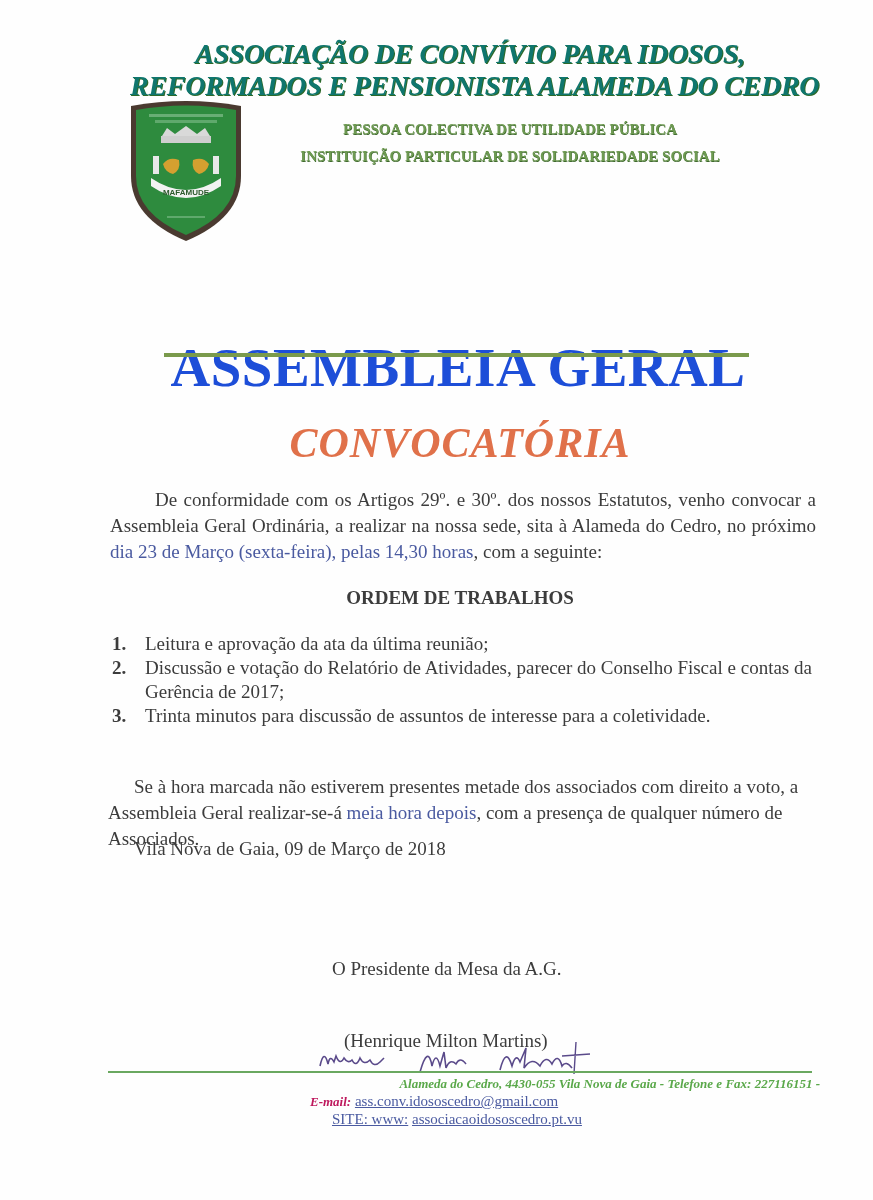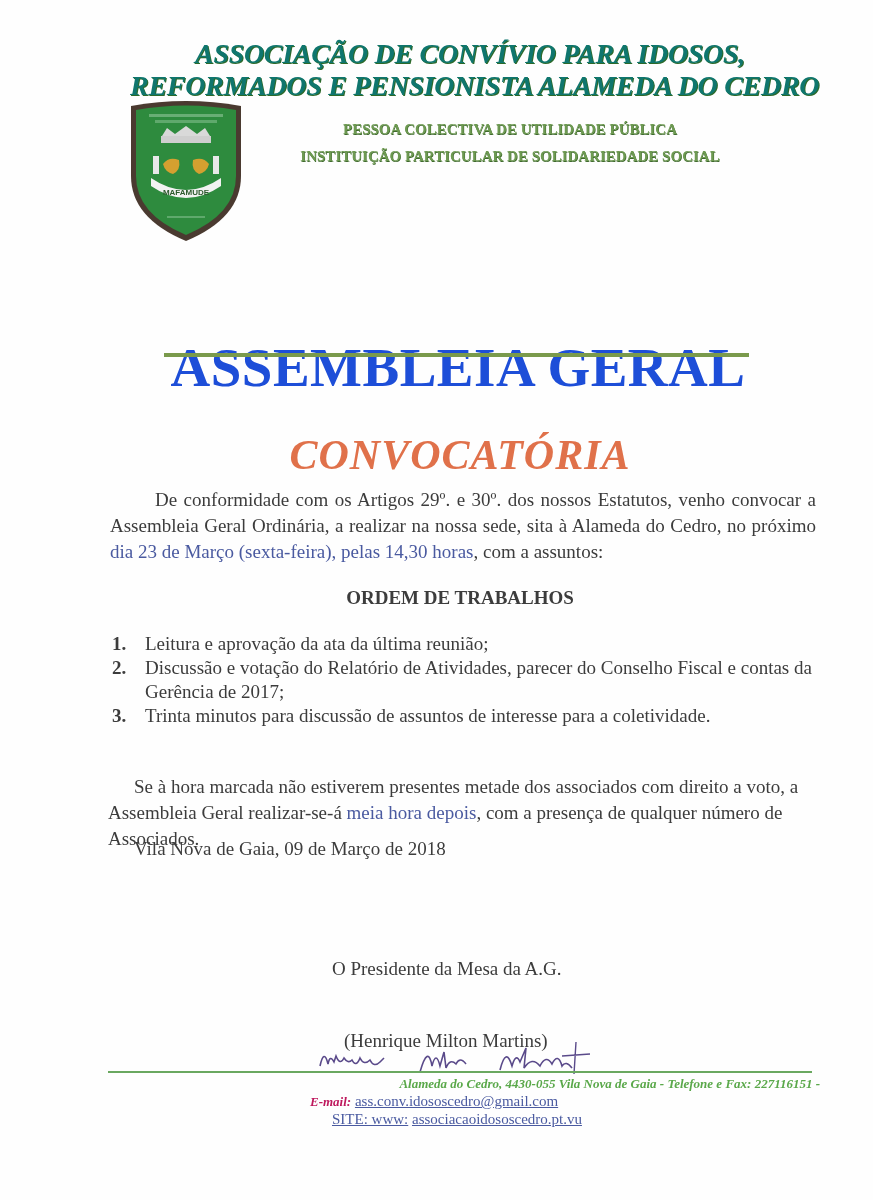--- a/index.html
+++ b/index.html
@@ -40,21 +40,21 @@
   .assembly-title {
     position: absolute; left: 158px; top: 300px; width: 600px; text-align: center;
     font-family: "Liberation Serif", serif; font-weight: bold; font-size: 55px; line-height: 60px;
     color: #1d4ed8; letter-spacing: 0.5px; white-space: nowrap; margin-top: 38px;
   }
   .assembly-underline {
     position: absolute; left: 164px; top: 353px; width: 585px; height: 4px; background: #7a9a4c;
   }
 
   .convocation {
-    position: absolute; left: 230px; top: 430px; width: 460px; text-align: center;
+    position: absolute; left: 230px; top: 418px; width: 460px; text-align: center;
     font-family: "Liberation Serif", serif; font-style: italic; font-weight: bold;
     font-size: 42px; line-height: 50px; color: #e0714a; letter-spacing: 1px;
   }
 
   .body-text {
     position: absolute; font-family: "Liberation Serif", serif; font-size: 19px;
     line-height: 26px; color: #3c3c3c;
   }
   .intro { left: 110px; top: 487px; width: 706px; text-align: justify; }
   .intro .indent { display: inline-block; width: 45px; }
@@ -134,21 +134,21 @@
   <div class="subheader">
     <span class="line">PESSOA COLECTIVA DE UTILIDADE PÚBLICA</span>
     <span class="line">INSTITUIÇÃO PARTICULAR DE SOLIDARIEDADE SOCIAL</span>
   </div>
 
   <div class="assembly-title">ASSEMBLEIA GERAL</div>
   <div class="assembly-underline"></div>
 
   <div class="convocation">CONVOCATÓRIA</div>
 
-  <div class="body-text intro"><span class="indent"></span><span>De conformidade com os Artigos 29º. e 30º. dos nossos Estatutos, venho convocar a Assembleia Geral Ordinária, a realizar na nossa sede, sita à Alameda do Cedro, no próximo </span><span class="hl">dia 23 de Março (sexta-feira), pelas 14,30 horas</span><span>, com a assuntos:</span></div>
+  <div class="body-text intro"><span class="indent"></span><span>De conformidade com os Artigos 29º. e 30º. dos nossos Estatutos, venho convocar a Assembleia Geral Ordinária, a realizar na nossa sede, sita à Alameda do Cedro, no próximo </span><span class="hl">dia 23 de Março (sexta-feira), pelas 14,30 horas</span><span>, com a seguinte:</span></div>
 
   <div class="agenda-title">ORDEM DE TRABALHOS</div>
 
   <ul class="body-text agenda">
     <li>
       <span class="num">1.</span>
       <span>Leitura e aprovação da ata da última reunião;</span>
     </li>
     <li>
       <span class="num">2.</span>

